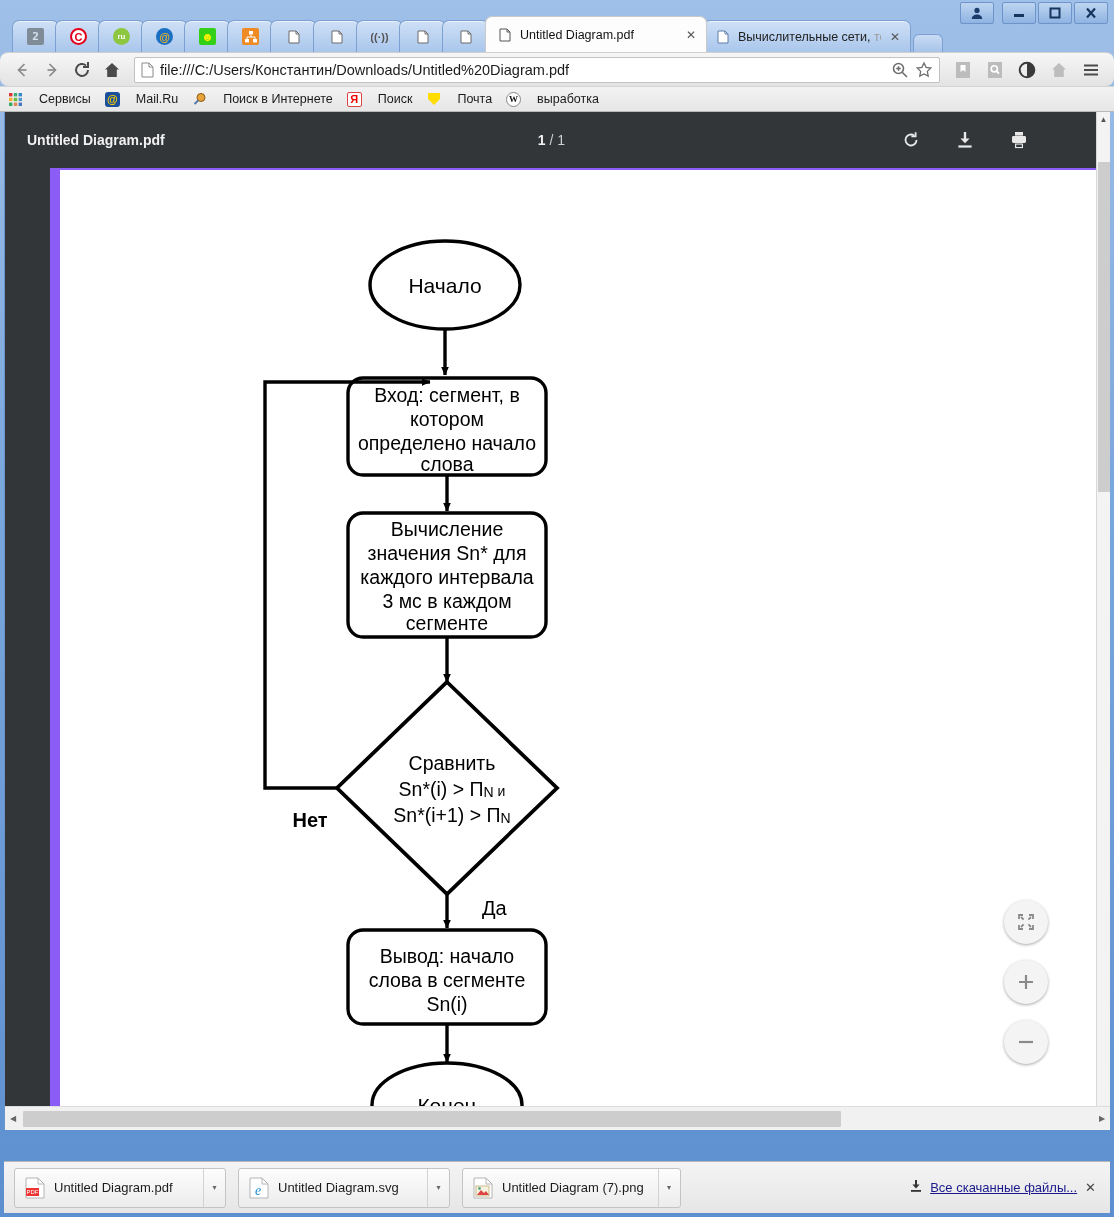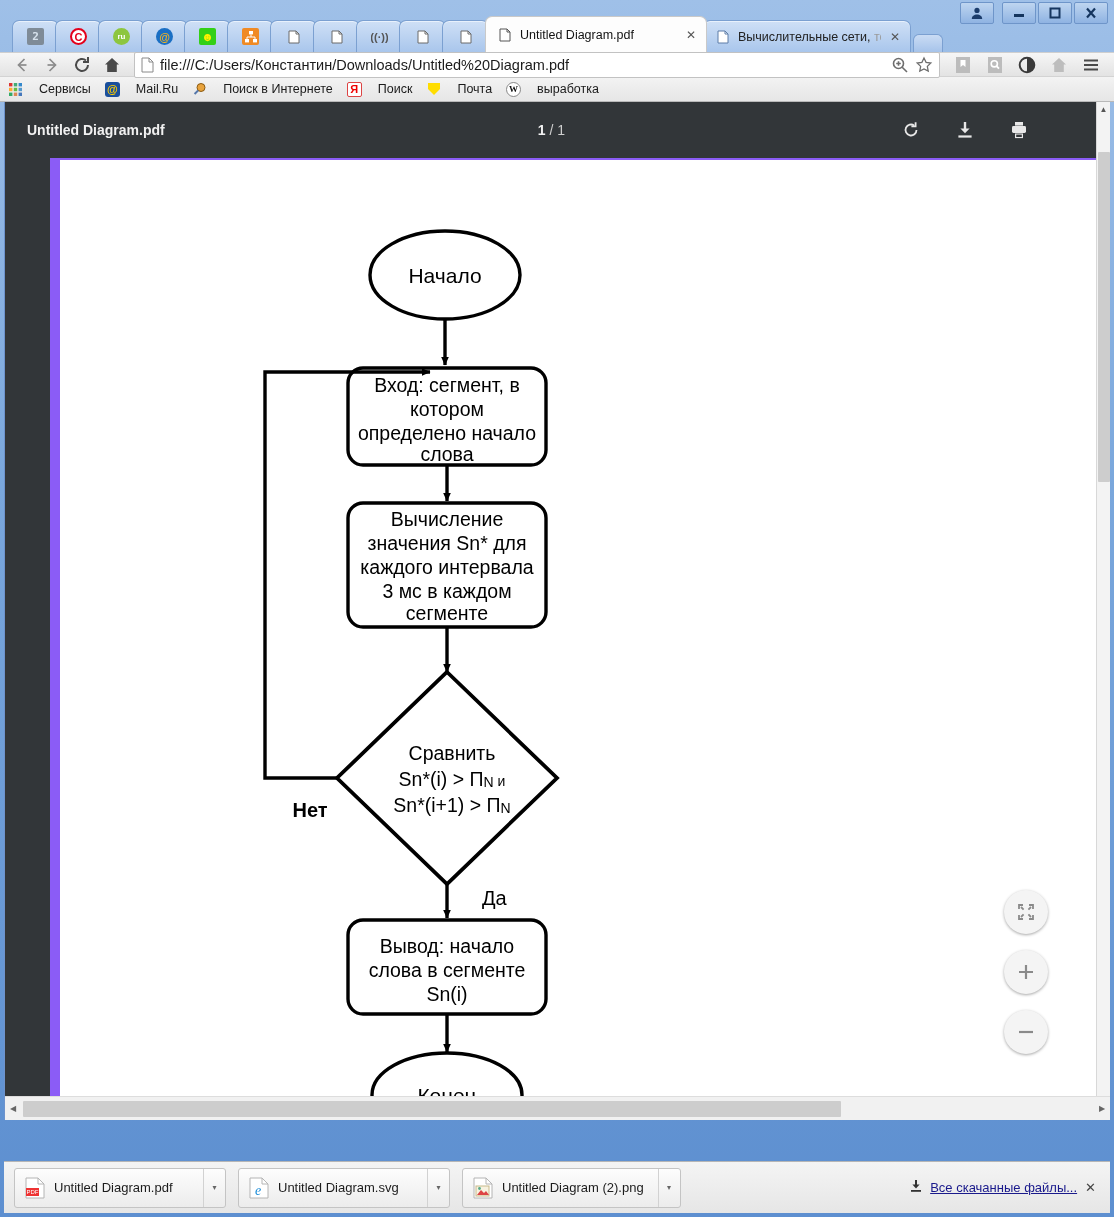--- a/index.html
+++ b/index.html
@@ -52,23 +52,23 @@
   .fav-c { background:#fff; color:#e4001b; border:2px solid #e4001b;
     border-radius:50%; font-size:11px; }
   .fav-ru { background:#8dc63f; border-radius:50%; font-size:8px; }
   .fav-o { background:#1a6fc4; border-radius:50%; color:#f0b323; font-size:11px;}
   .fav-smile { background:#33d017; color:#fff000; font-size:12px; }
   .fav-org { background:#f08a24; }
   .fav-paren { background:none; color:#555; font-size:11px;
     font-weight:bold; }
 
   
-  #toolbar { height:24px; background:linear-gradient(to bottom,#f6f6f6,#e3e3e3);
+  #toolbar { height:34px; background:linear-gradient(to bottom,#f6f6f6,#e3e3e3);
     border-top:1px solid #cfcfcf; display:flex; align-items:center;
-    padding:0 8px; gap:2px; }
+    padding:0 8px; gap:2px;border-radius:8px; }
   .navbtn { width:28px; height:26px; display:flex; align-items:center;
     justify-content:center; color:#8b8b8b; }
   .navbtn.dark { color:#4a4a4a; }
   #omnibox { flex:1; height:26px; margin:0 6px; background:#fff;
     border:1px solid #c2c2c2; border-radius:2px;
     display:flex; align-items:center; padding:0 6px; gap:6px; }
   #url { flex:1; font-size:14.5px; color:#1b1b1b; white-space:nowrap;
     overflow:hidden; }
   .omni-icon { color:#6d6d6d; display:flex; align-items:center; }
   .tbicon { width:30px; height:28px; display:flex; align-items:center;
@@ -560,21 +560,21 @@
     <div class="dl">
       <div class="dl-main">
         <span class="dl-icon">
           <svg width="20" height="22" viewBox="0 0 20 22">
               <path d="M1 1h12l6 6v14H1z" fill="#fff" stroke="#b4b4b4"></path>
               <path d="M13 1v6h6" fill="none" stroke="#b4b4b4"></path>
               <rect x="3" y="9" width="13" height="10" fill="#f7f2e0" stroke="#c8b98a"></rect>
               <path d="M4 18l4-5 3 3 2-2 3 4z" fill="#d44"></path>
               <circle cx="6.5" cy="11.5" r="1.4" fill="#5a8"></circle>
             </svg></span>
-        <span class="dl-label">Untitled Diagram (2).png</span>
+        <span class="dl-label">Untitled Diagram (7).png</span>
       </div>
       <div class="dl-caret">▾</div>
     </div>
 
     <div id="shelf-right">
       <span id="all-dl">
         <span>
           <svg width="14" height="14" viewBox="0 0 14 14">
               <path d="M7 1v6" stroke="#333" stroke-width="2"></path>
               <path d="M3.4 5.6 7 9.4l3.6-3.8z" fill="#333"></path>

